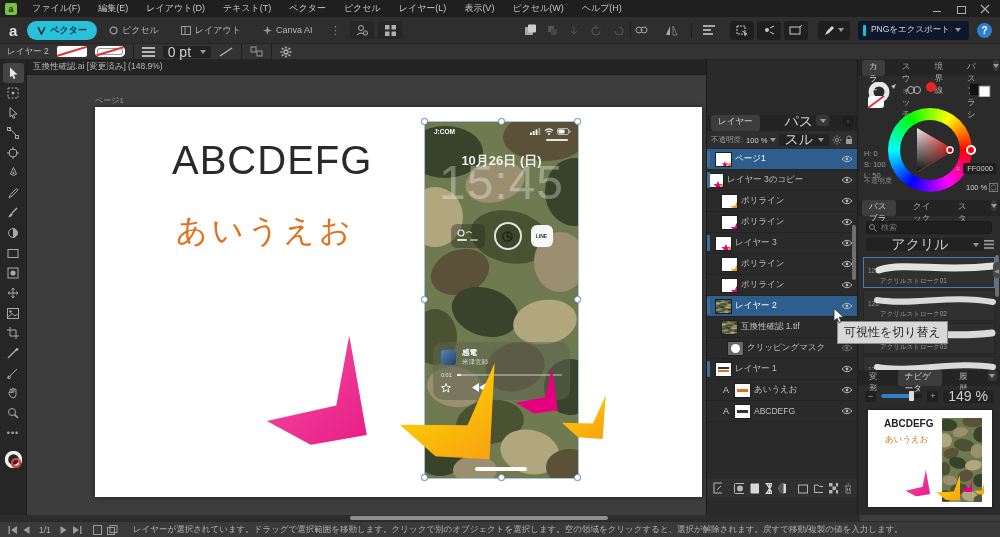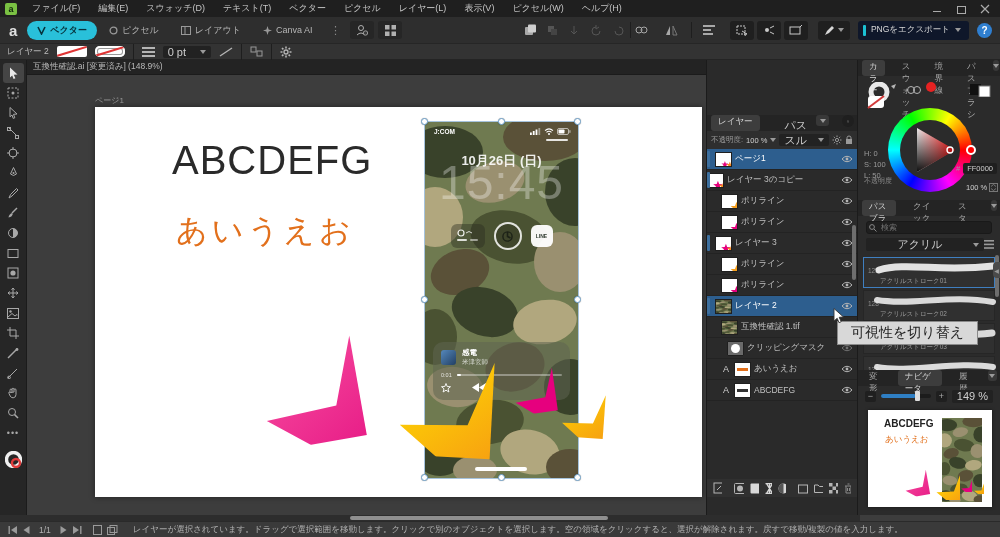--- a/index.html
+++ b/index.html
@@ -28,21 +28,21 @@
   .tbic.dis{color:#565656;}
   .toggle{width:24px;height:19px;border-radius:3px;background:#1f1f1f;display:flex;align-items:center;justify-content:center;margin-left:3px;color:#c9c9c9;}
   .exportbtn{height:19px;border-radius:3px;background:#0f172a;display:flex;align-items:center;gap:5px;padding:0 8px 0 0;margin-left:8px;}
   .exportbar{width:3px;height:11px;background:#1bc0d4;border-radius:1px;margin-left:5px;}
   .helpbtn{width:15px;height:15px;border-radius:50%;background:#2f7fd0;color:#fff;font-size:10px;font-weight:bold;display:flex;align-items:center;justify-content:center;margin-left:8px;}
   
   .ctxbar{left:0;top:44px;width:1000px;height:16px;background:#333333;display:flex;align-items:center;gap:8px;padding-left:7px;box-sizing:border-box;border-bottom:1px solid #242424;}
   .swatch{width:30px;height:11px;background:#fff;border-radius:2px;position:relative;overflow:hidden;}
   .swatch.rounded{border-radius:5px;box-shadow:inset 0 0 0 2px #fff,inset 0 0 0 3px #999;}
   .swatch:before{content:"";position:absolute;left:-4px;top:4px;width:40px;height:2px;background:#e03535;transform:rotate(-17deg);}
-  .ddbox{height:12px;background:#222;border-radius:2px;display:flex;align-items:center;gap:4px;padding:0 5px;font-size:11px;color:#cfcfcf;}
+  .ddbox{height:12px;background:#222;border-radius:2px;display:flex;align-items:center;gap:4px;padding:0 5px;font-size:14px;color:#cfcfcf;}
   
   .toolstrip{left:0;top:60px;width:27px;height:455px;background:#262626;border-right:1px solid #1b1b1b;box-sizing:border-box;display:flex;flex-direction:column;align-items:center;padding-top:3px;}
   .tool{width:21px;height:20px;display:flex;align-items:center;justify-content:center;border-radius:3px;}
   .tool.sel{background:#454545;}
   
   .doctabbar{left:27px;top:60px;width:679px;height:15px;background:#232323;display:flex;align-items:center;border-bottom:1px solid #1b1b1b;box-sizing:border-box;}
   .doctab{font-size:8.5px;color:#b8b8b8;padding-left:6px;}
   .canvas{left:27px;top:75px;width:679px;height:440px;background:#3d3d3d;overflow:hidden;}
   .page{left:95px;top:107px;width:607px;height:390px;background:#ffffff;box-shadow:0 0 6px rgba(0,0,0,.45);}
   .pagelabel{left:95px;top:95px;font-size:8px;color:#9a9a9a;}
@@ -95,21 +95,21 @@
   .brushrow.sel{border:1px solid #3f7fc0;}
   .bsize{position:absolute;left:4px;top:9px;font-size:6.5px;color:#8f8f8f;}
   .bname{position:absolute;left:16px;bottom:1px;font-size:6.5px;color:#9a9a9a;}
   
   .npanel{left:858px;top:370px;width:142px;height:145px;background:#2b2b2b;box-sizing:border-box;}
   .navpage{position:absolute;left:10px;top:40px;width:124px;height:97px;background:#fff;box-shadow:0 0 3px rgba(0,0,0,.5);overflow:hidden;}
   
   .hscroll{left:0;top:515px;width:860px;height:6px;background:#2d2d2d;}
   .hthumb{position:absolute;left:350px;top:1px;width:258px;height:4px;background:#8f8f8f;border-radius:2px;}
   .statusbar{left:0;top:521px;width:1000px;height:16px;background:#3a3a3a;border-top:1px solid #2a2a2a;box-sizing:border-box;display:flex;align-items:center;gap:5px;padding-left:8px;font-size:8.5px;color:#b2b2b2;}
-  .tooltip{position:absolute;left:837px;top:321px;background:#d8d8d8;color:#222;border:1px solid #8a8a8a;font-size:14px;padding:2px 13px;white-space:nowrap;z-index:60;}
+  .tooltip{position:absolute;left:837px;top:321px;background:#d8d8d8;color:#222;border:1px solid #8a8a8a;font-size:12px;padding:2px 6px;white-space:nowrap;z-index:60;}
   .cursor{position:absolute;left:833px;top:308px;z-index:61;}
   .collapse-handle{position:absolute;left:993px;top:262px;width:7px;height:16px;background:#4a4a4a;border-radius:4px 0 0 4px;display:flex;align-items:center;justify-content:center;color:#999;font-size:6px;z-index:5;}
 </style>
 </head>
 <body>
 
 <svg width="0" height="0" style="position:absolute">
   <defs>
     <linearGradient id="gpink" x1="0" y1="0" x2="0.7" y2="1">
       <stop offset="0" stop-color="#f84fa0"></stop>
@@ -162,21 +162,21 @@
     </symbol>
   </defs>
 </svg>
 
 <div id="app">
 
   <div class="r titlebar">
     <div class="applogo">a</div>
     <div class="menu-item">ファイル(F)</div>
     <div class="menu-item">編集(E)</div>
-    <div class="menu-item">スウォッチ(D)</div>
+    <div class="menu-item">レイアウト(D)</div>
     <div class="menu-item">テキスト(T)</div>
     <div class="menu-item">ベクター</div>
     <div class="menu-item">ピクセル</div>
     <div class="menu-item">レイヤー(L)</div>
     <div class="menu-item">表示(V)</div>
     <div class="menu-item">ピクセル(W)</div>
     <div class="menu-item">ヘルプ(H)</div>
     <div class="winbtns">
       <span class="winbtn">
           <span style="position:absolute;left:1px;top:7px;width:8px;height:1px;background:#aaa"></span>
@@ -725,20 +725,33 @@
               <use href="#eye"></use>
             </svg>
           </span>
       </div>
       <div class="lrow" style="padding-left:20px">
         <span class="lthumb" style="background:#6a6a6a;border-radius:1px">
             <span style="width:9px;height:9px;border-radius:50%;background:#fff;display:block"></span>
           </span>
         <span class="lname">クリッピングマスク</span>
         <span class="leye" style="opacity:.5">
+            <svg width="12" height="8">
+              <use href="#eye"></use>
+            </svg>
+          </span>
+      </div>
+      <div class="lrow" style="padding-left:8px">
+        <span class="lbar"></span>
+        <span class="lthumb" style="background:#fff;flex-direction:column;gap:1px">
+          <span style="width:11px;height:2px;background:#333;display:block"></span>
+          <span style="width:11px;height:2px;background:#e2701c;display:block"></span>
+        </span>
+        <span class="lname">レイヤー 1</span>
+        <span class="leye">
             <svg width="12" height="8">
               <use href="#eye"></use>
             </svg>
           </span>
       </div>
       <div class="lrow" style="padding-left:14px">
         <span class="abadge">A</span>
         <span class="lthumb" style="background:#fff">
             <span style="width:11px;height:3px;background:#e2701c;display:block"></span>
           </span>

